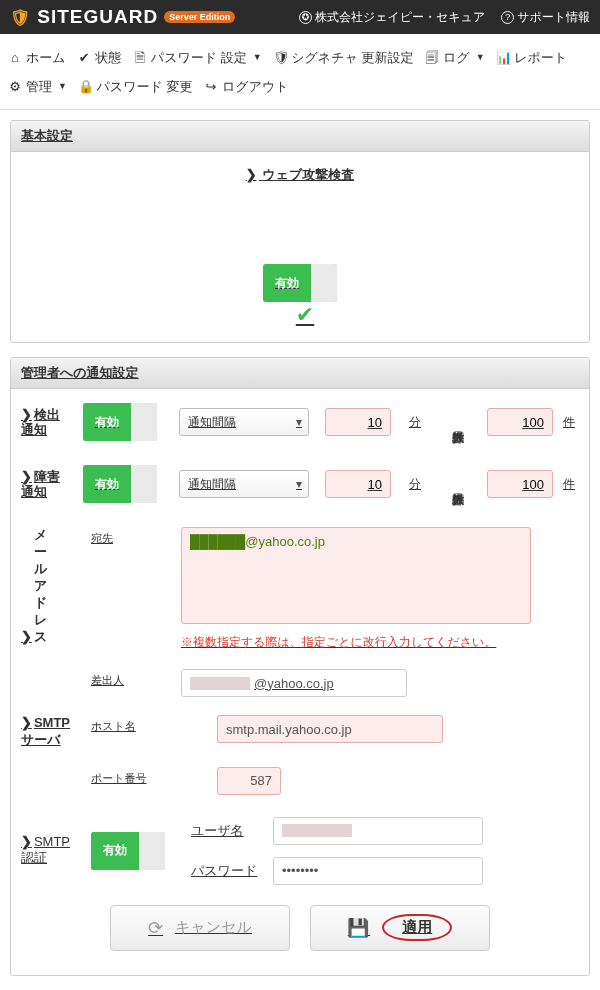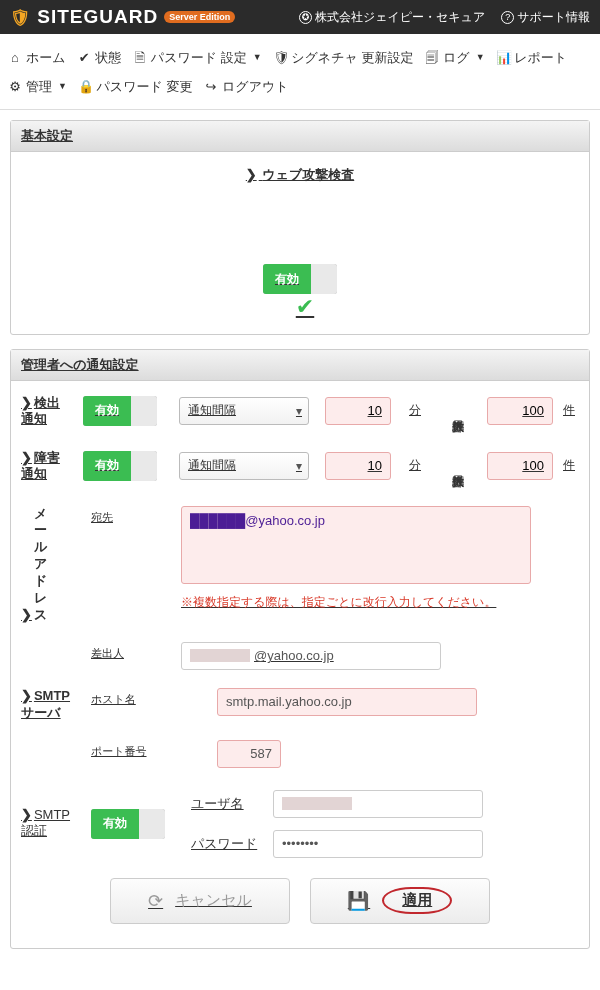--- a/index.html
+++ b/index.html
@@ -58,21 +58,21 @@
     font-weight: bold;
   }
   .panel-body { padding: 14px 10px; }
 
   .row { display: flex; align-items: center; flex-direction: column; }
   .lead-caret { font-weight: bold; margin-right: 2px; }
   .label-main { font-weight: bold; }
 
   
   .toggle {
-    width: 74px; height: 30px; border-radius: 3px;
+    width: 74px; height: 38px; border-radius: 3px;
     background: #d9d9d9; display: inline-flex; overflow: hidden;
     box-shadow: inset 0 0 0 1px #bbb;
   }
   .toggle .on {
     flex:1; background:#3bbd52;
     color:#fff; font-weight:bold; display:flex;
     align-items:center; justify-content:center; font-size:12px;
   }
   .toggle .off { width: 26px; background:#e9e9e9; }
   .checkmark { color:#3bbd52; font-size:22px; margin-left:10px; }
@@ -107,32 +107,32 @@
   .fgrid {
     display: grid;
     grid-template-columns: 60px 80px 1fr;
     column-gap: 10px;
     row-gap: 18px;
     align-items: start;
   }
   .fgrid .slabel { font-weight: bold; line-height:1.3; }
   .fgrid .flabel { font-size: 11px; padding-top:4px; }
   .ta {
-    width: 350px; height: 78px; border:1px solid #e8a9a9; background:#fdecec;
-    border-radius:3px; padding:6px 8px; font-size:13px; color:#4c1d95; resize:none;
+    width: 350px; height: 97px; border:1px solid #e8a9a9; background:#fdecec;
+    border-radius:3px; padding:6px 8px; font-size:13px; color:#4d7c0f; resize:none;
     font-family: inherit;
   }
   .note { color:#d93a2a; font-size:12px; line-height:1.5; padding-top:6px; }
   .tbox {
     height:28px; border:1px solid #ccc; border-radius:3px;
     padding:0 8px; font-size:13px; color:#555;
     background:#fff;
   }
   .tbox.req { border-color:#e8a9a9; background:#fdecec;margin-left:36px; }
-  .w260 { width:260px; }
+  .w260 { width:226px; }
   .w70  { width:64px; text-align:right; }
   .w210 { width:210px; }
 
   .redact {
     display:inline-block; height:13px; background:#e2d4d4; vertical-align:middle;
   }
 
   
   .authgrid {
     display:grid;

